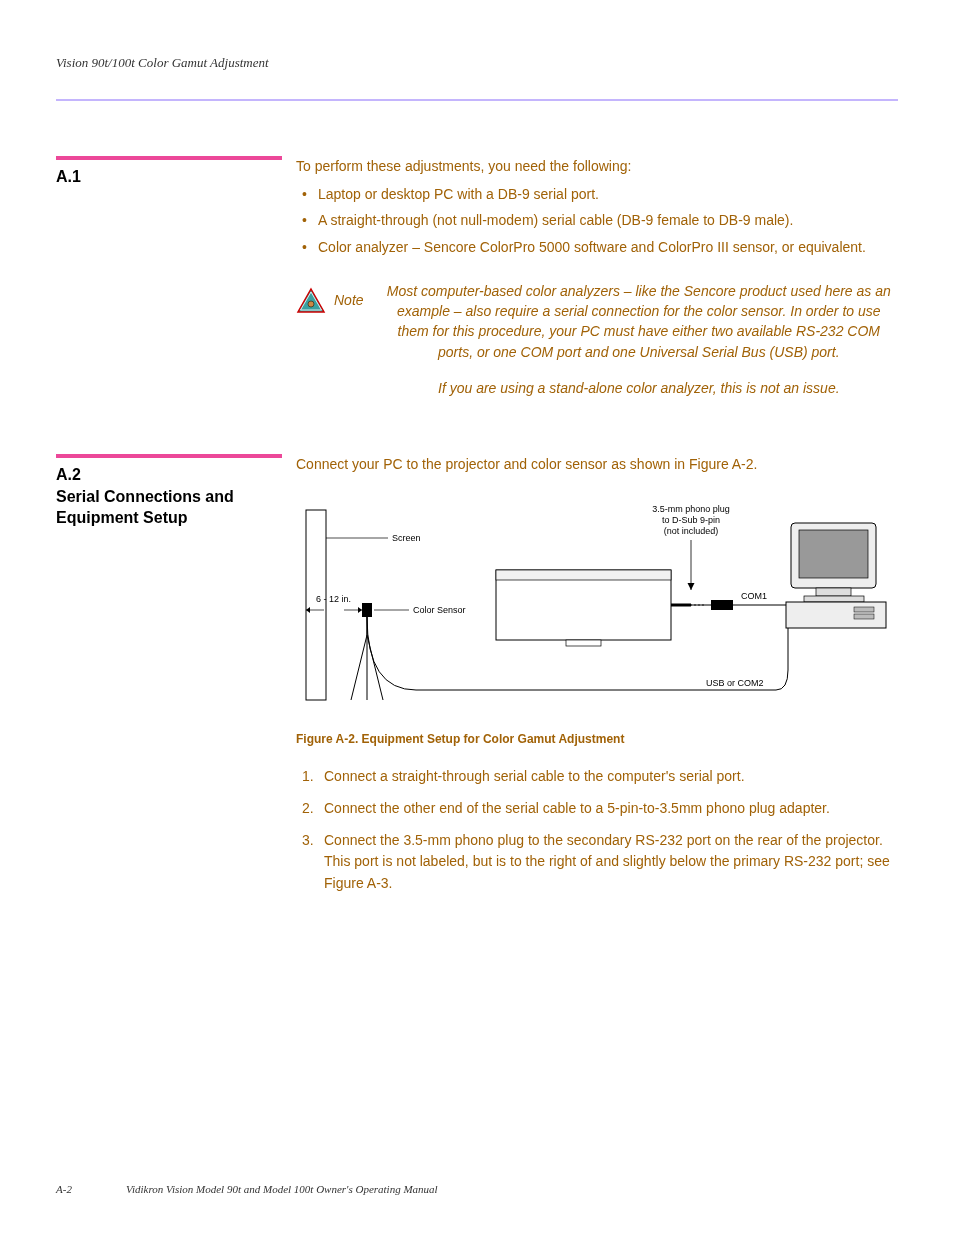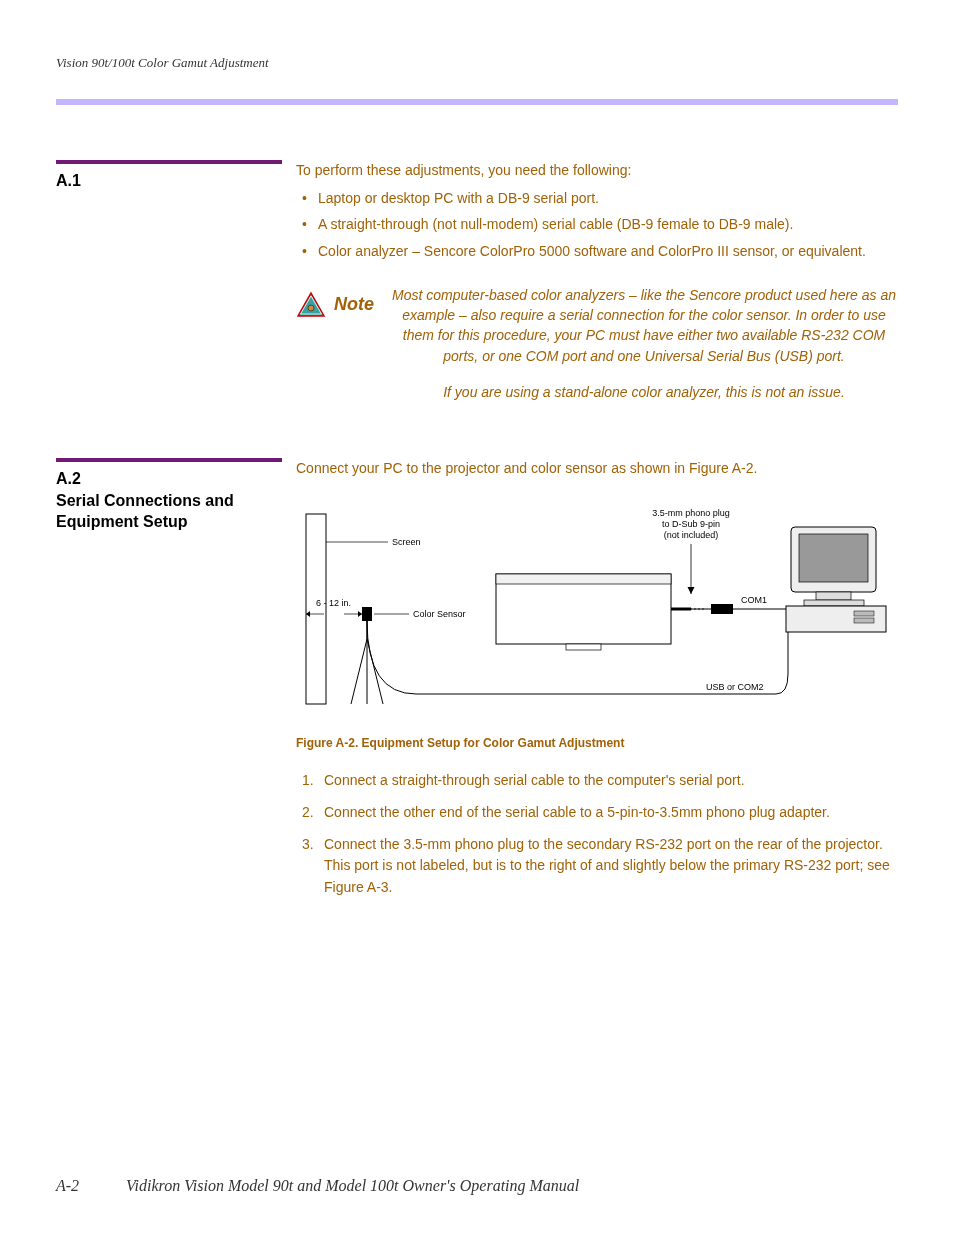--- a/index.html
+++ b/index.html
@@ -10,36 +10,36 @@
       background: #fff;
       color: #000;
       position: relative;
       padding: 55px 56px 0 56px;
     }
     .header {
       font-style: italic;
       font-size: 13px;
       color: #333;
       padding-bottom: 28px;
-      border-bottom: 6px solid #c4b5fd;
+      border-bottom: 2px solid #c4b5fd;
     }
     .content {
       margin-top: 55px;
     }
     .section {
       display: flex;
       margin-bottom: 40px;
     }
     .sidebar {
       width: 240px;
       flex-shrink: 0;
       padding-right: 14px;
     }
     .sidebar-heading {
-      border-top: 4px solid #701a75;
+      border-top: 4px solid #ec4899;
       padding-top: 6px;
       font-family: 'Segoe UI', Arial, sans-serif;
       font-weight: bold;
       font-size: 16px;
       line-height: 1.35;
       color: #000;
     }
     .main {
       flex: 1;
       font-family: 'Segoe UI', Arial, sans-serif;
@@ -58,21 +58,21 @@
       gap: 16px;
     }
     .note-icon {
       display: flex;
       align-items: center;
       gap: 8px;
       flex-shrink: 0;
       padding-top: 6px;
     }
     .note-icon svg { width: 30px; height: 28px; }
-    .note-label { font-weight: bold; font-style: italic; font-size: 18px; }
+    .note-label { font-weight: normal; font-style: italic; font-size: 14px; }
     .note-text { font-style: italic; font-size: 14px; line-height: 1.45; text-align: center; }
     .note-text p { margin-bottom: 16px; }
     .figure {
       margin: 14px 0 18px 0;
     }
     .figure-caption {
       font-family: 'Segoe UI', Arial, sans-serif;
       font-weight: bold;
       font-size: 12px;
       margin-bottom: 18px;
@@ -80,21 +80,21 @@
     .ol { list-style: none; counter-reset: step; padding-left: 28px; }
     .ol li { counter-increment: step; position: relative; margin-bottom: 10px; }
     .ol li::before { content: counter(step) "."; position: absolute; left: -22px; }
     .footer {
       position: absolute;
       bottom: 40px;
       left: 56px;
       right: 55px;
       display: flex;
       font-style: italic;
-      font-size: 16px;
+      font-size: 11px;
       color: #333;
       font-family: Georgia, serif;
     }
     .footer .page { width: 70px; }
     .dlabel { font-family: Arial, sans-serif; font-size: 9px; fill: #000; }
   </style>
 </head>
 <body>
 
 <div class="header">Vision 90t/100t Color Gamut Adjustment</div>

